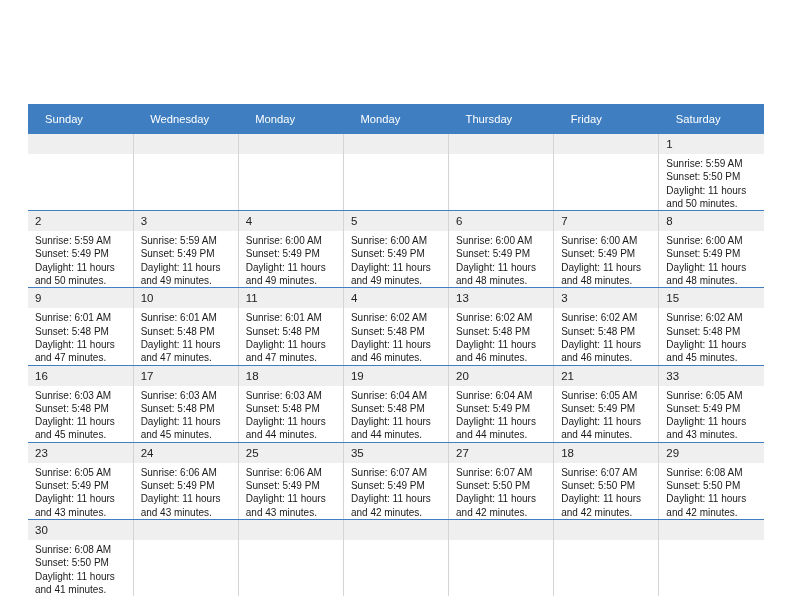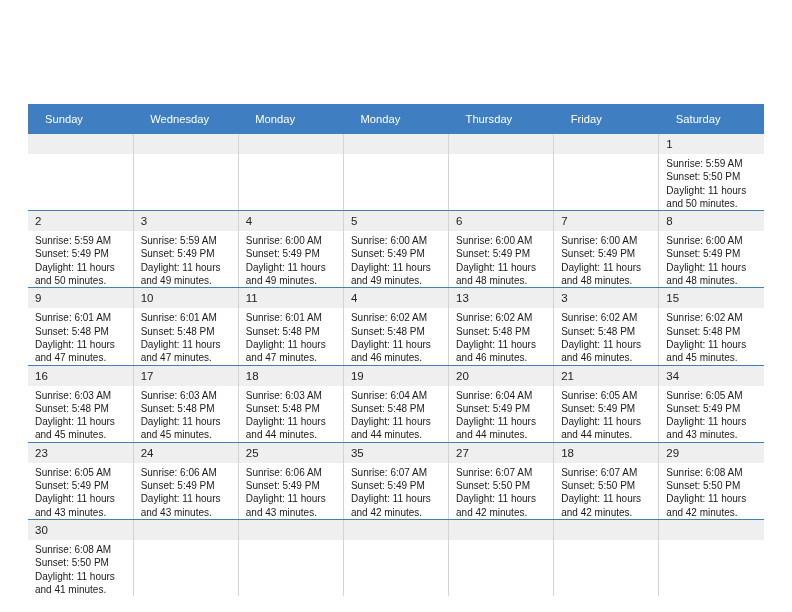--- a/index.html
+++ b/index.html
@@ -384,21 +384,21 @@
           <td>
             <span class="daynum">21</span>
             <div class="details">
               <div>Sunrise: 6:05 AM</div>
               <div>Sunset: 5:49 PM</div>
               <div>Daylight: 11 hours</div>
               <div>and 44 minutes.</div>
             </div>
           </td>
           <td>
-            <span class="daynum">34</span>
+            <span class="daynum">33</span>
             <div class="details">
               <div>Sunrise: 6:05 AM</div>
               <div>Sunset: 5:49 PM</div>
               <div>Daylight: 11 hours</div>
               <div>and 43 minutes.</div>
             </div>
           </td>
         </tr>
         <tr class="week-row">
           <td>

